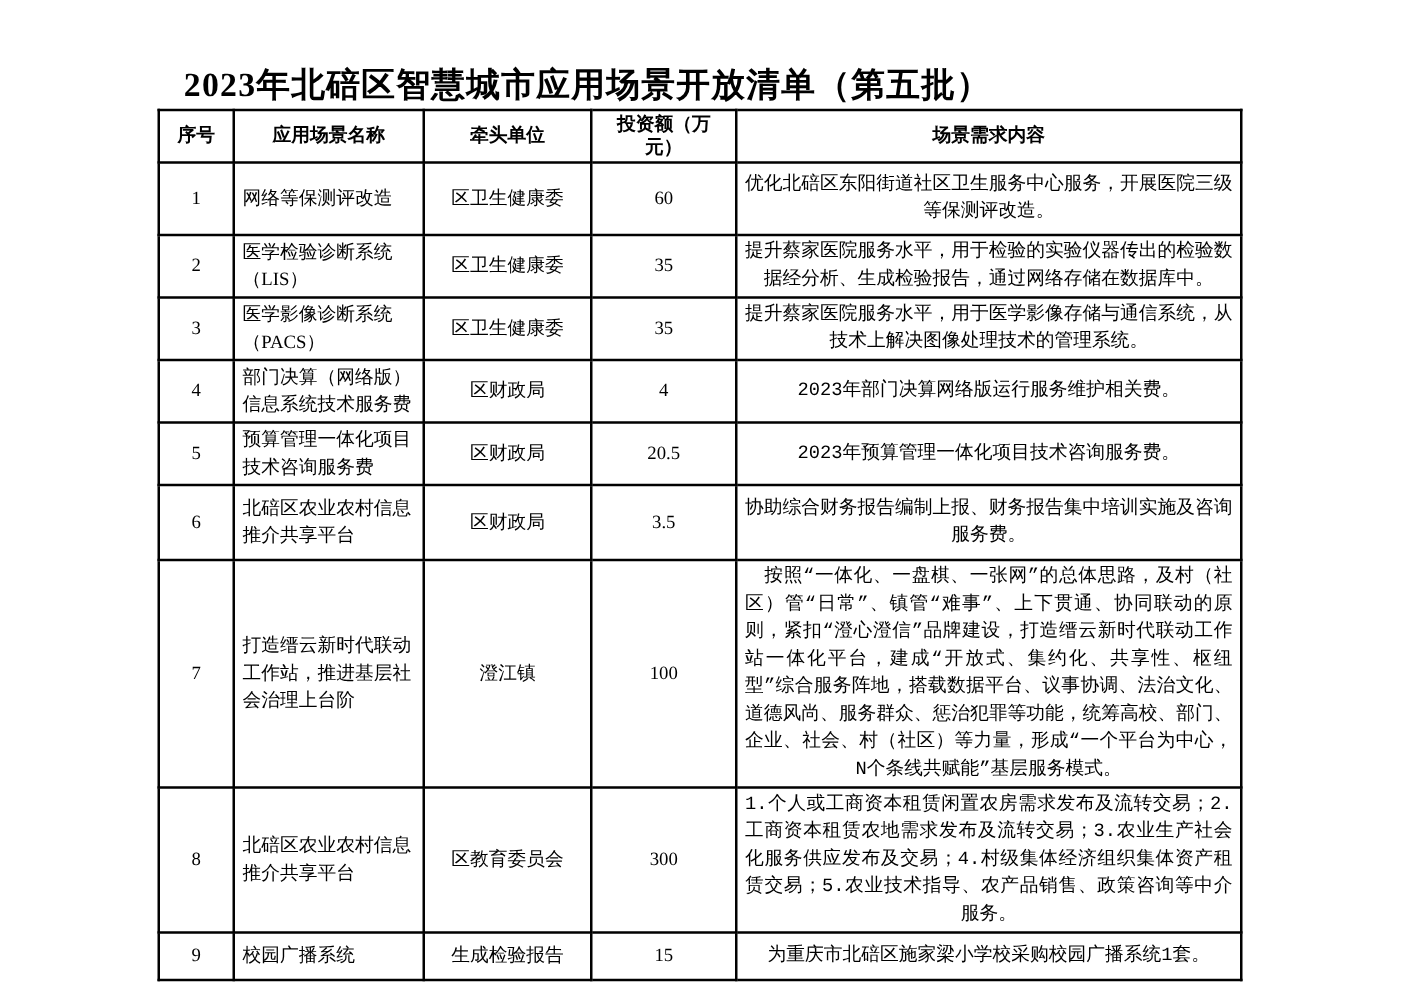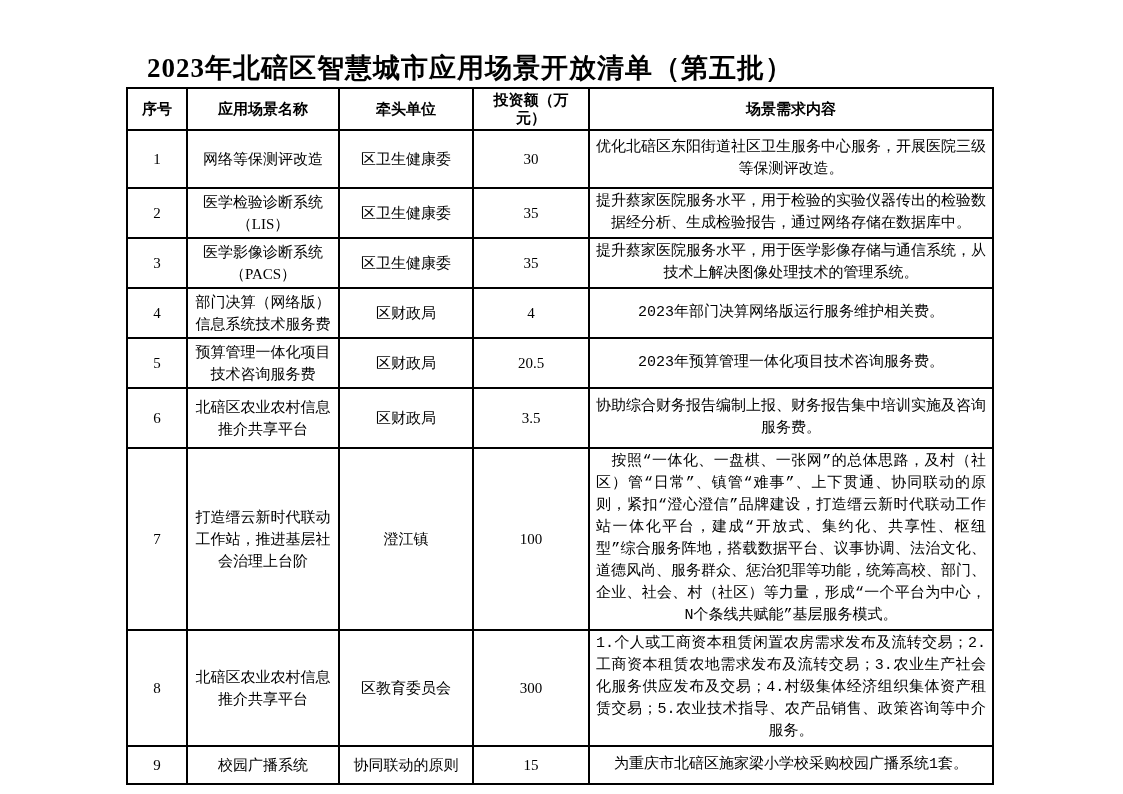--- a/index.html
+++ b/index.html
@@ -45,21 +45,21 @@
     line-height: 18px;
     font-size: 15px;
   }
   col.c-no     { width: 60px; }
   col.c-name   { width: 152px; }
   col.c-unit   { width: 134px; }
   col.c-amount { width: 116px; }
   col.c-content{ width: 404px; }
 
   td.cell-no, td.cell-unit, td.cell-amount { text-align: center; }
-  td.cell-name { text-align: center; }
+  td.cell-name { }
   td.cell-content {
     text-align: justify;
     text-align-last: center;
     padding: 2px 9px;
     font-family: Liberation Mono, monospace;
   }
   
   tbody tr:nth-child(1) { height: 58px; }
   tbody tr:nth-child(2) { height: 46px; }
   tbody tr:nth-child(3) { height: 47px; }
@@ -92,21 +92,21 @@
         <th>牵头单位</th>
         <th>投资额（万元）</th>
         <th>场景需求内容</th>
       </tr>
     </thead>
     <tbody id="table-body">
         <tr>
           <td class="cell-no">1</td>
           <td class="cell-name">网络等保测评改造</td>
           <td class="cell-unit">区卫生健康委</td>
-          <td class="cell-amount">30</td>
+          <td class="cell-amount">60</td>
           <td class="cell-content">优化北碚区东阳街道社区卫生服务中心服务，开展医院三级等保测评改造。</td>
         </tr>
         <tr>
           <td class="cell-no">2</td>
           <td class="cell-name">医学检验诊断系统（LIS）</td>
           <td class="cell-unit">区卫生健康委</td>
           <td class="cell-amount">35</td>
           <td class="cell-content">提升蔡家医院服务水平，用于检验的实验仪器传出的检验数据经分析、生成检验报告，通过网络存储在数据库中。</td>
         </tr>
         <tr>
@@ -147,20 +147,20 @@
         <tr>
           <td class="cell-no">8</td>
           <td class="cell-name">北碚区农业农村信息推介共享平台</td>
           <td class="cell-unit">区教育委员会</td>
           <td class="cell-amount">300</td>
           <td class="cell-content">1.个人或工商资本租赁闲置农房需求发布及流转交易；2.工商资本租赁农地需求发布及流转交易；3.农业生产社会化服务供应发布及交易；4.村级集体经济组织集体资产租赁交易；5.农业技术指导、农产品销售、政策咨询等中介服务。</td>
         </tr>
         <tr>
           <td class="cell-no">9</td>
           <td class="cell-name">校园广播系统</td>
-          <td class="cell-unit">协同联动的原则</td>
+          <td class="cell-unit">生成检验报告</td>
           <td class="cell-amount">15</td>
           <td class="cell-content">为重庆市北碚区施家梁小学校采购校园广播系统1套。</td>
         </tr>
       </tbody>
   </table>
 
 </div>
 
 </body></html>

